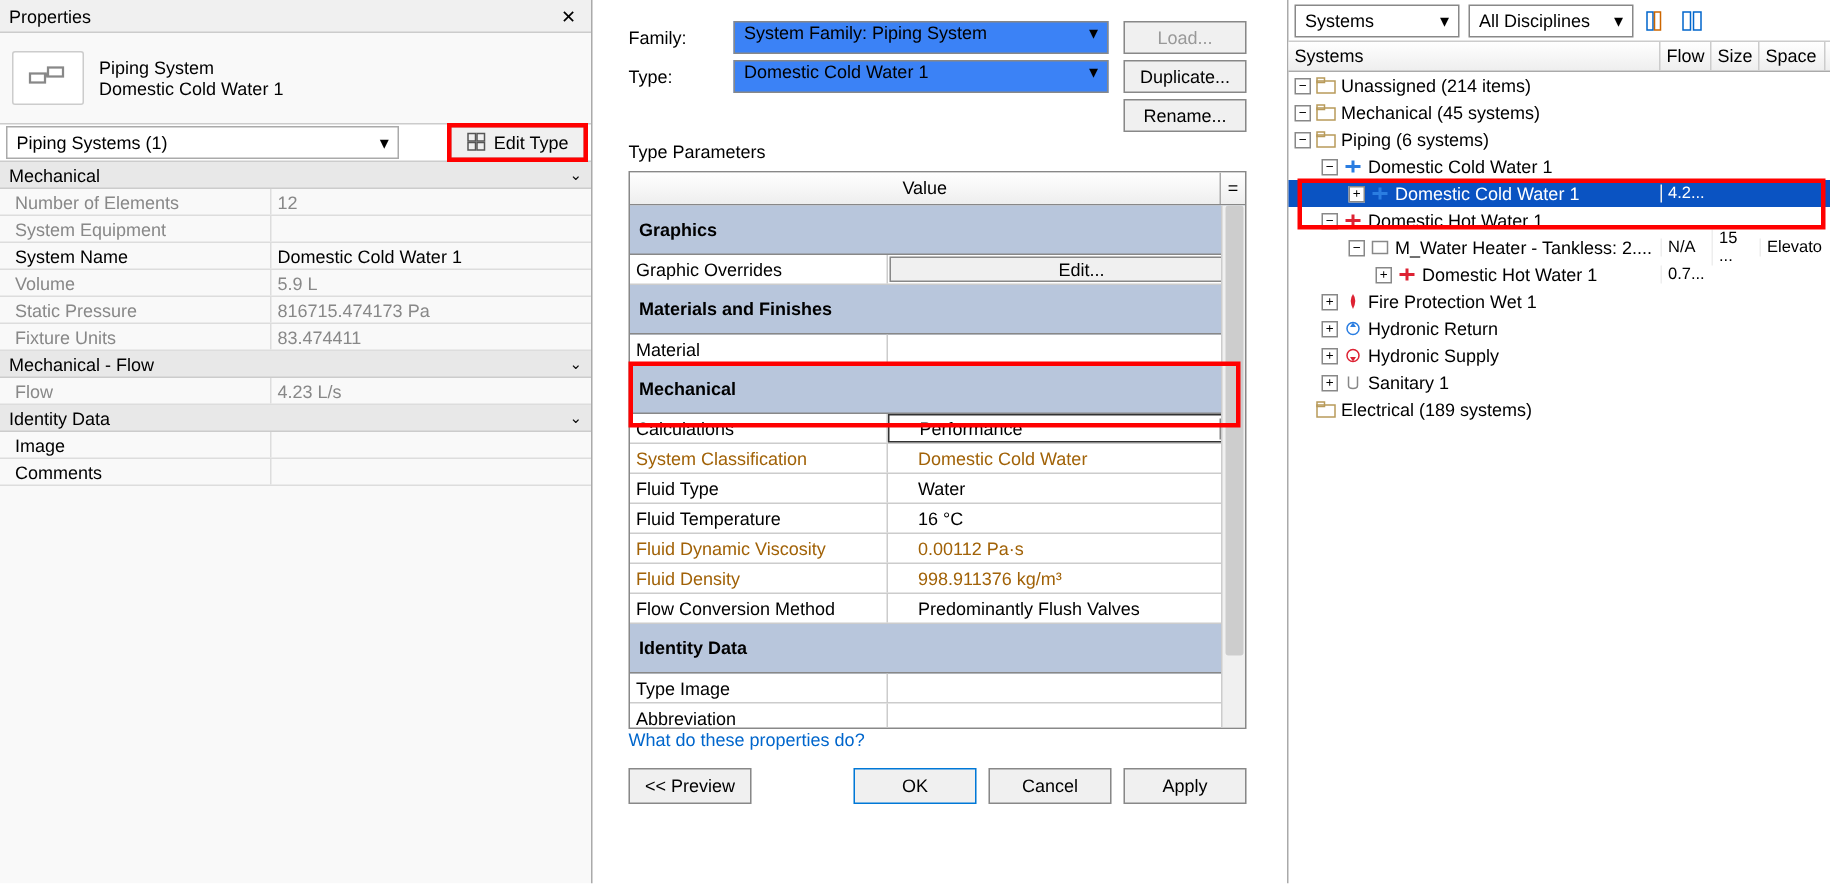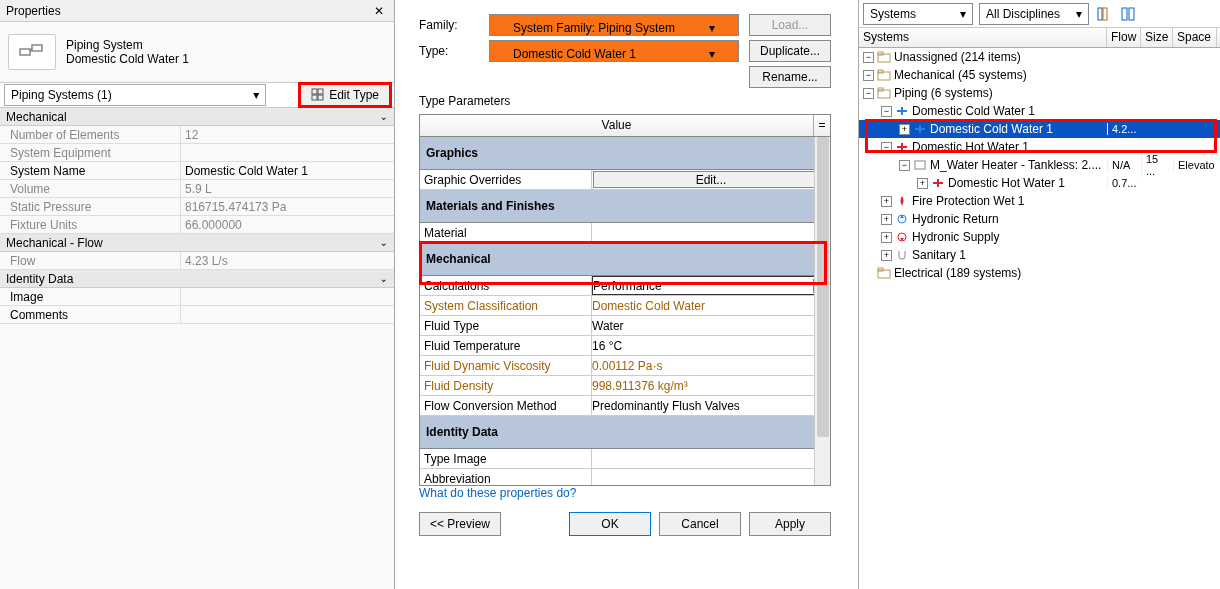--- a/index.html
+++ b/index.html
@@ -19,31 +19,31 @@
 .hl-red { outline: 3px solid #ff0000; outline-offset: -1px; }
 .cat-row { background: #e8e8e8; height: 18px; display: flex; align-items: center; justify-content: space-between; padding: 0 6px; border-bottom: 1px solid #ccc; font-weight: 400; }
 .chev { font-size: 10px; }
 .prop-row { display: flex; height: 18px; border-bottom: 1px solid #ddd; }
 .prop-row .k { width: 180px; padding-left: 10px; display: flex; align-items: center; }
 .prop-row .v { flex: 1; padding-left: 4px; display: flex; align-items: center; border-left: 1px solid #ddd; }
 .prop-row.grey { color: #888; }
 
 .form-row { display: flex; align-items: center; margin: 4px 0; }
 .form-label { width: 70px; }
-.form-dd { flex: 1; height: 22px; border: 1px solid #888; display: flex; align-items: flex-end; justify-content: space-between; padding: 0 23px; margin-right: 10px; background: #f97316; }
+.form-dd { flex: 1; height: 22px; border: 1px solid #888; display: flex; align-items: flex-start; justify-content: space-between; padding: 0 6px; margin-right: 10px; background: #3b82f6; }
 .form-btn { width: 82px; height: 22px; border: 1px solid #888; background: #f0f0f0; text-align: center; line-height: 20px; cursor: pointer; }
 .form-btn.disabled { color: #999; background: #f0f0f0; }
 
 .type-params-table { border: 1px solid #888; margin-top: 6px; height: 372px; overflow: hidden; position: relative; }
 .tp-header { display: flex; height: 22px; background: linear-gradient(#fff,#eee); border-bottom: 1px solid #888; }
 .tp-header > div { flex: 1; text-align: center; line-height: 20px; border-right: 1px solid #aaa; }
 .tp-section { background: #b8c6dc; height: 20px; display: flex; align-items: center; justify-content: space-between; padding: 16px 6px; font-weight: 600; border-bottom: 1px solid #888; }
 .tp-row { display: flex; height: 20px; border-bottom: 1px solid #ccc; }
 .tp-row .k { width: 172px; padding-left: 4px; display: flex; align-items: center; border-right: 1px solid #ccc; }
-.tp-row .v { flex: 1; padding-left: 0; display: flex; align-items: center; }
+.tp-row .v { flex: 1; padding-left: 20px; display: flex; align-items: center; }
 .tp-row.grey { color: #a16207; }
 .tp-row .v.btn { justify-content: center; border: 1px solid #888; background: #f0f0f0; margin: 1px; cursor: pointer; }
 .tp-row .v.dd { border: 1px solid #333; justify-content: space-between; padding-right: 2px; }
 .dd-arrow { width: 14px; height: 14px; border: 1px solid #888; background: linear-gradient(#fff,#ddd); display: flex; align-items: center; justify-content: center; font-size: 8px; }
 
 .help-link { color: #0066cc; display: inline-block; cursor: pointer; }
 .dlg-buttons { display: flex; justify-content: flex-end; gap: 8px; margin-top: 12px; }
 .dlg-btn { width: 82px; height: 24px; border: 1px solid #888; background: #f0f0f0; text-align: center; line-height: 22px; cursor: pointer; }
 .dlg-btn.primary { border: 1px solid #0078d7; }
 
@@ -133,21 +133,21 @@
       <div class="prop-row grey">
         <div class="k">Volume</div>
         <div class="v">5.9 L</div>
       </div>
       <div class="prop-row grey">
         <div class="k">Static Pressure</div>
         <div class="v">816715.474173 Pa</div>
       </div>
       <div class="prop-row grey">
         <div class="k">Fixture Units</div>
-        <div class="v">66.000000</div>
+        <div class="v">83.474411</div>
       </div>
       <div class="cat-row">
         <span>Mechanical - Flow</span>
         <span class="chev">⌄</span>
       </div>
       <div class="prop-row grey">
         <div class="k">Flow</div>
         <div class="v">4.23 L/s</div>
       </div>
       <div class="cat-row">

